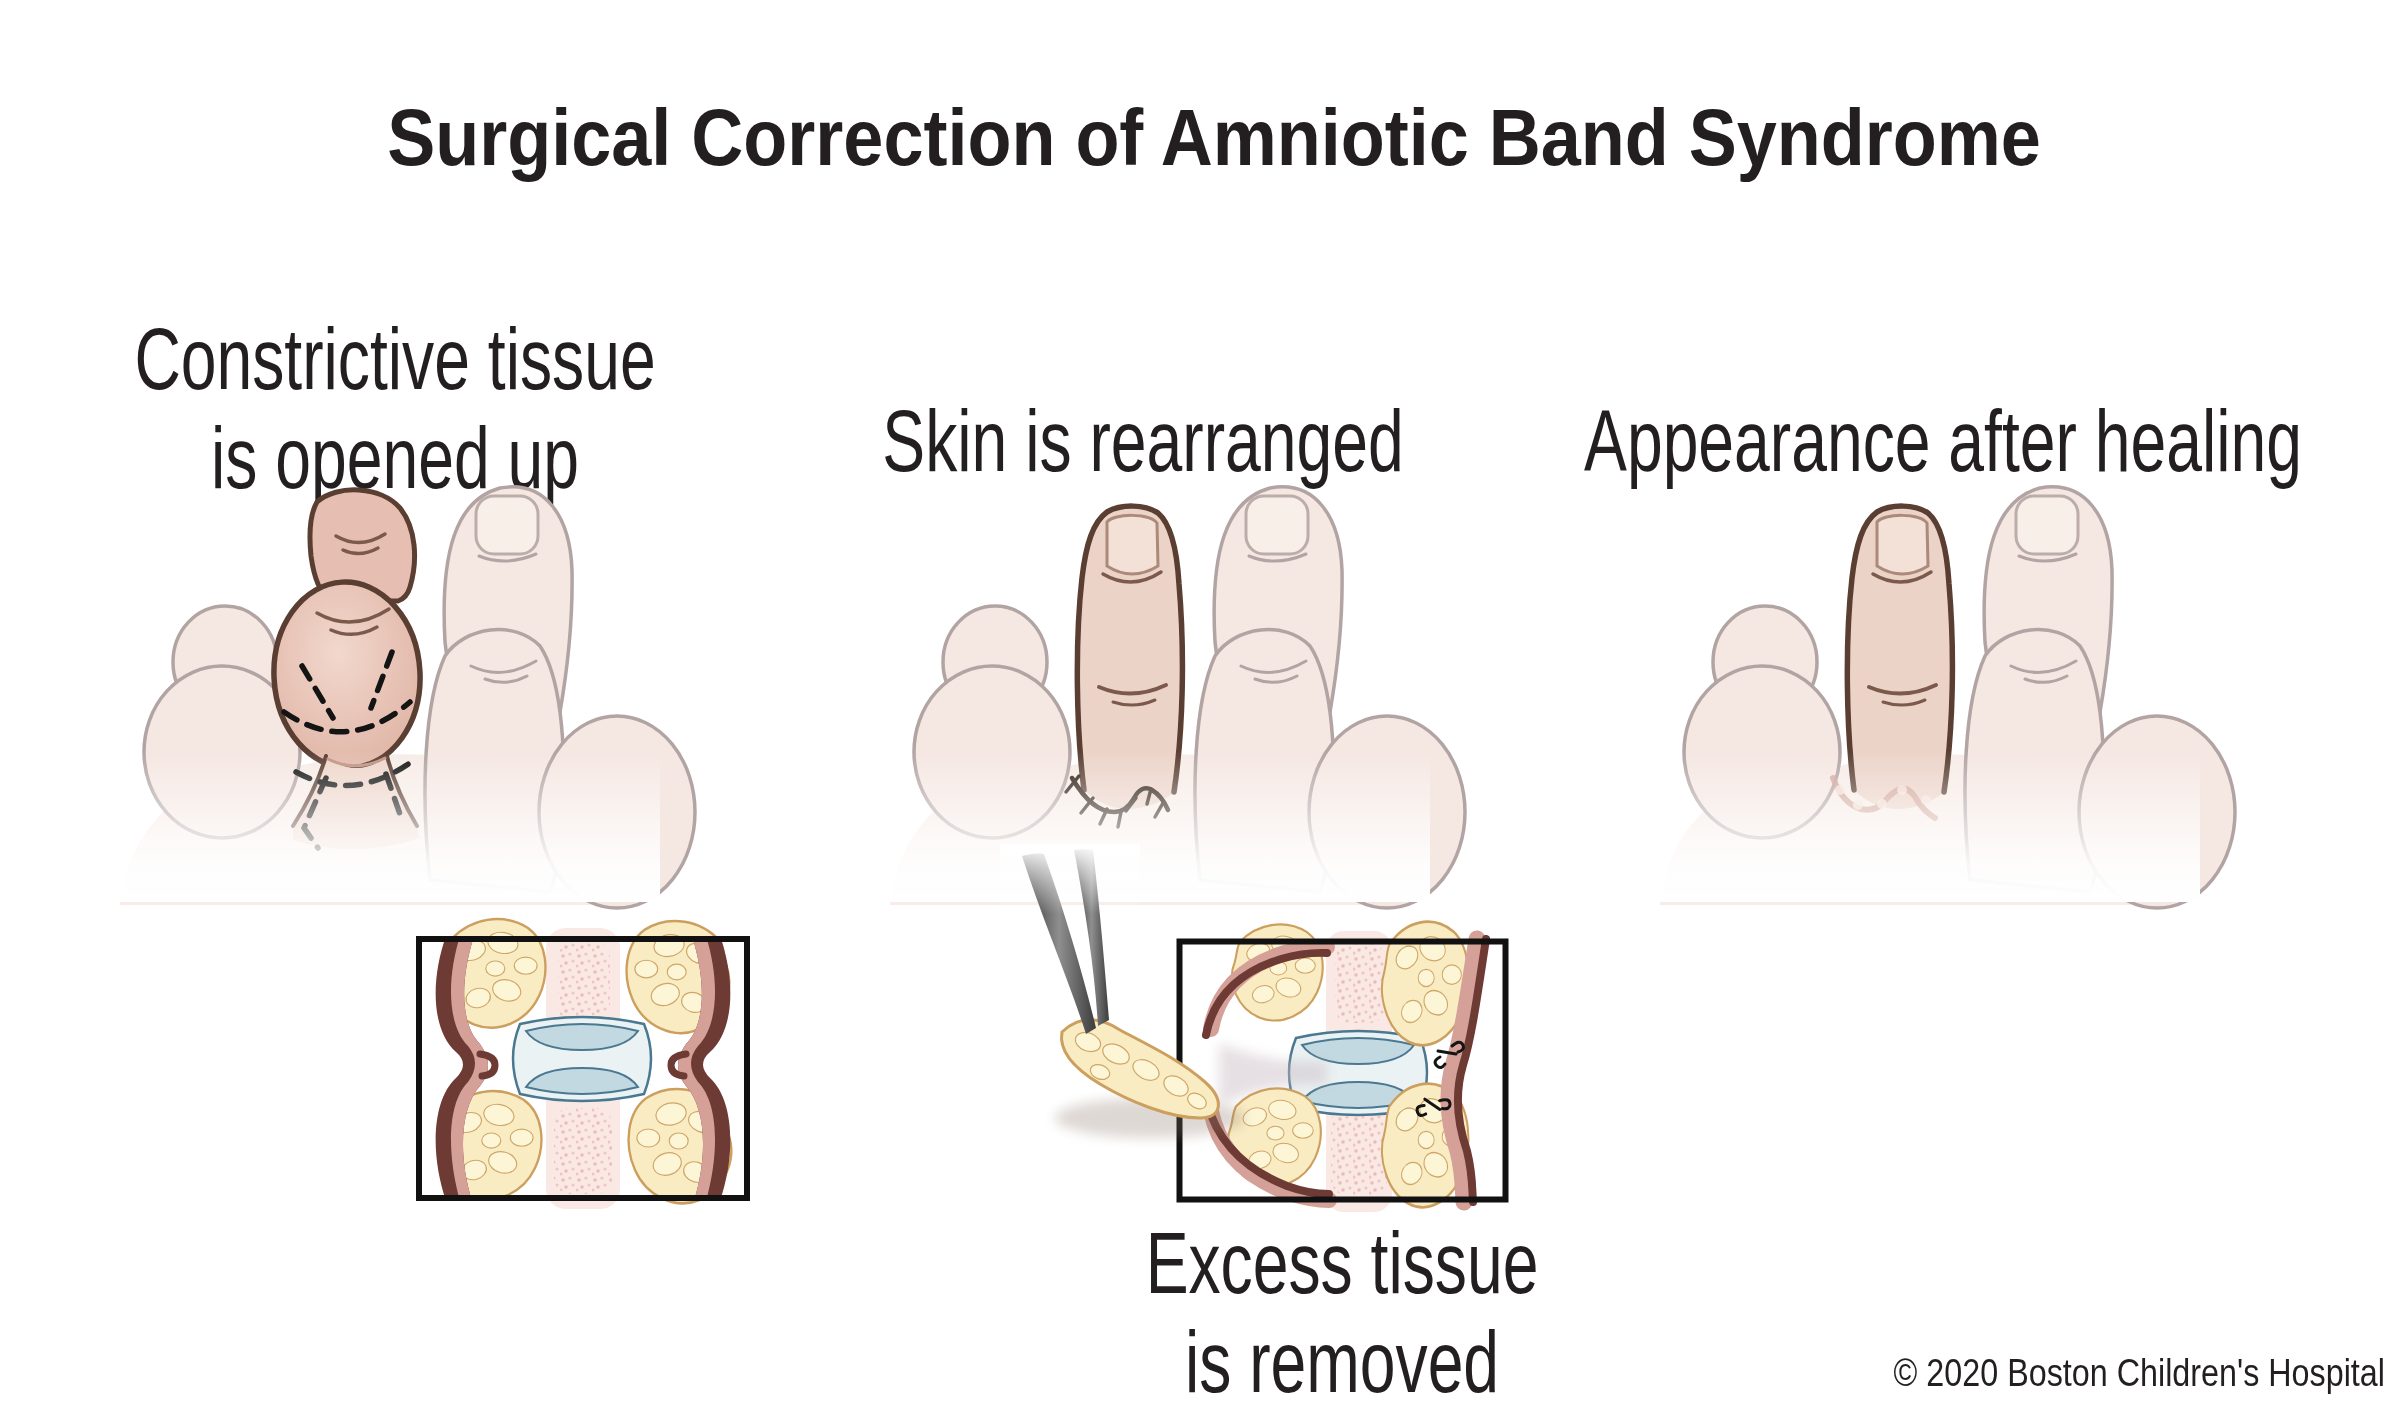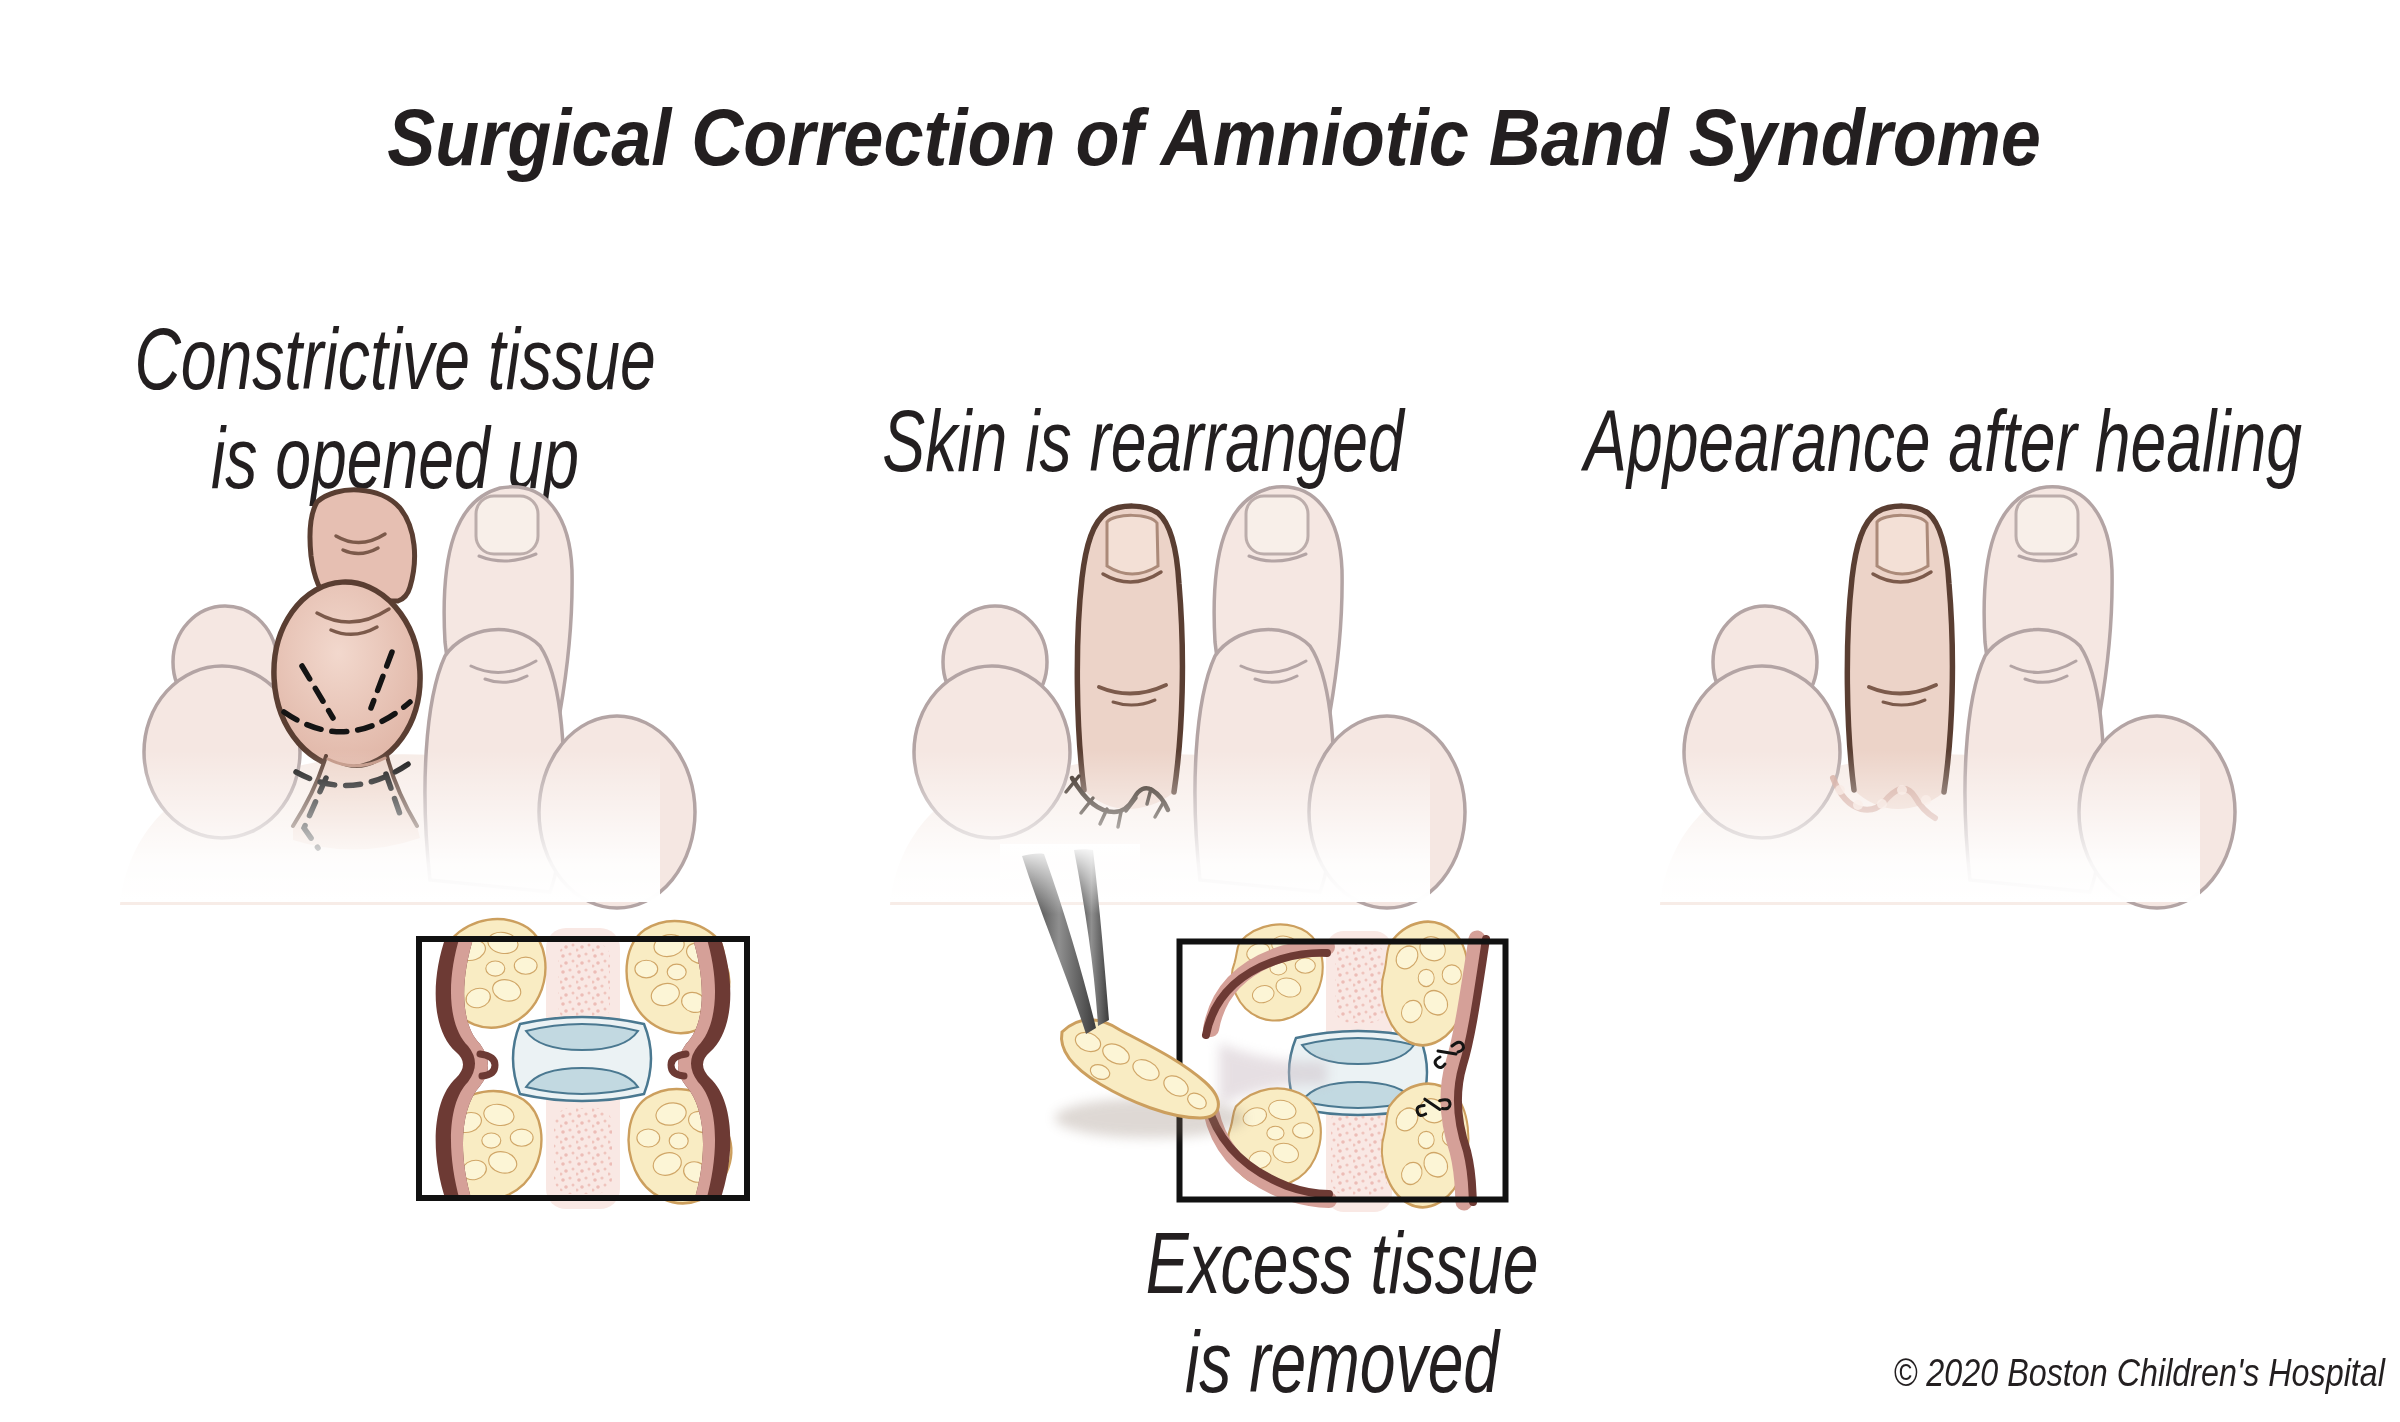--- a/index.html
+++ b/index.html
@@ -1,17 +1,17 @@
 <!DOCTYPE html>
 <html style="--bg: #ffffff; --text: #231f20; --skin_light: #f5e7e2; --skin_edge: #b3a4a4; --palm: #f7ece7; --nail_bg: #f8efe9; --nail_edge: #bcadab; --finger_tip: #e6bfb2; --bulb_hi: #f2d8cd; --bulb_lo: #dcae9e; --finger_fill2: #ecd3c8; --finger_outline: #5a3e32; --crease: #7c5a4b; --base_fill: #eed6cb; --mark: #141414; --suture: #2a1c12; --scar: #cfa093; --fat: #f9ecc3; --fat_light: #fdf6d9; --fat_edge: #cc9f5e; --skin_outer: #6d3a34; --skin_inner: #d5a098; --bone: #f9e8e4; --bone_dot: #e7aca4; --cart_fill: #ebf2f4; --cart_band: #c2d9e1; --cart_line: #4a7890; --box: #111111; --tweezer: #3c3c3c;"><head>
 <meta charset="utf-8">
 <style>
   html,body{margin:0;padding:0;background:#fff;width:2400px;height:1422px;overflow:hidden;}
   .stage{position:relative;width:2400px;height:1422px;background:var(--bg,#fff);
-         font-family:"Liberation Sans", sans-serif;color:var(--text,#231f20);font-style:italic;}
+         font-family:"Liberation Sans", sans-serif;color:var(--text,#231f20);}
   .abs{position:absolute;}
   .title{font-size:80px;font-weight:600;white-space:nowrap;letter-spacing:0;
          transform-origin:left center;transform:scaleX(.90) translateX(-50%);}
   .cap{font-size:88px;font-weight:300;white-space:nowrap;text-align:center;line-height:1.12;
        transform-origin:left center;transform:scaleX(.73) translateX(-50%);}
   .copy{font-size:38px;font-weight:400;white-space:nowrap;
         transform-origin:left center;transform:scaleX(.85) translateX(-100%);}
   svg{display:block;overflow:visible;}
   
   .f-bg{fill:var(--skin_light);stroke:var(--skin_edge);stroke-width:3.5;}

